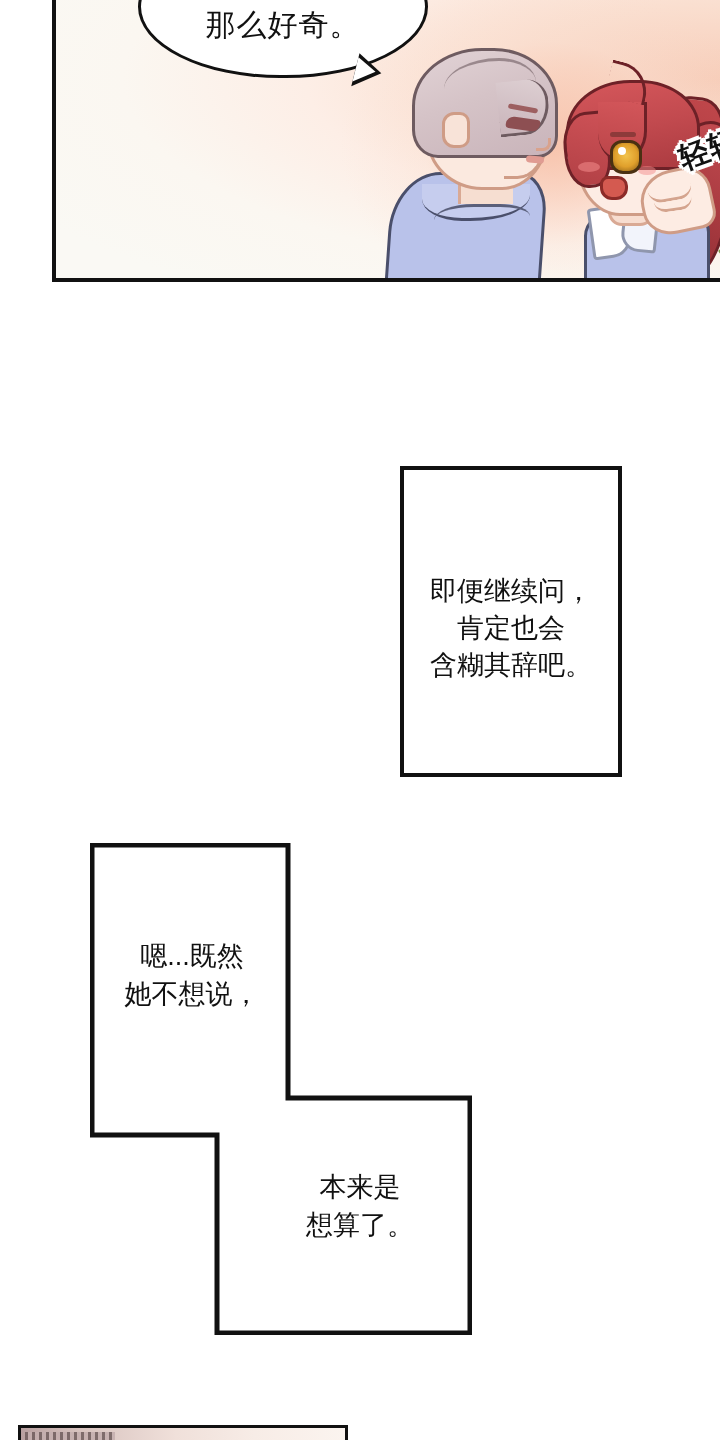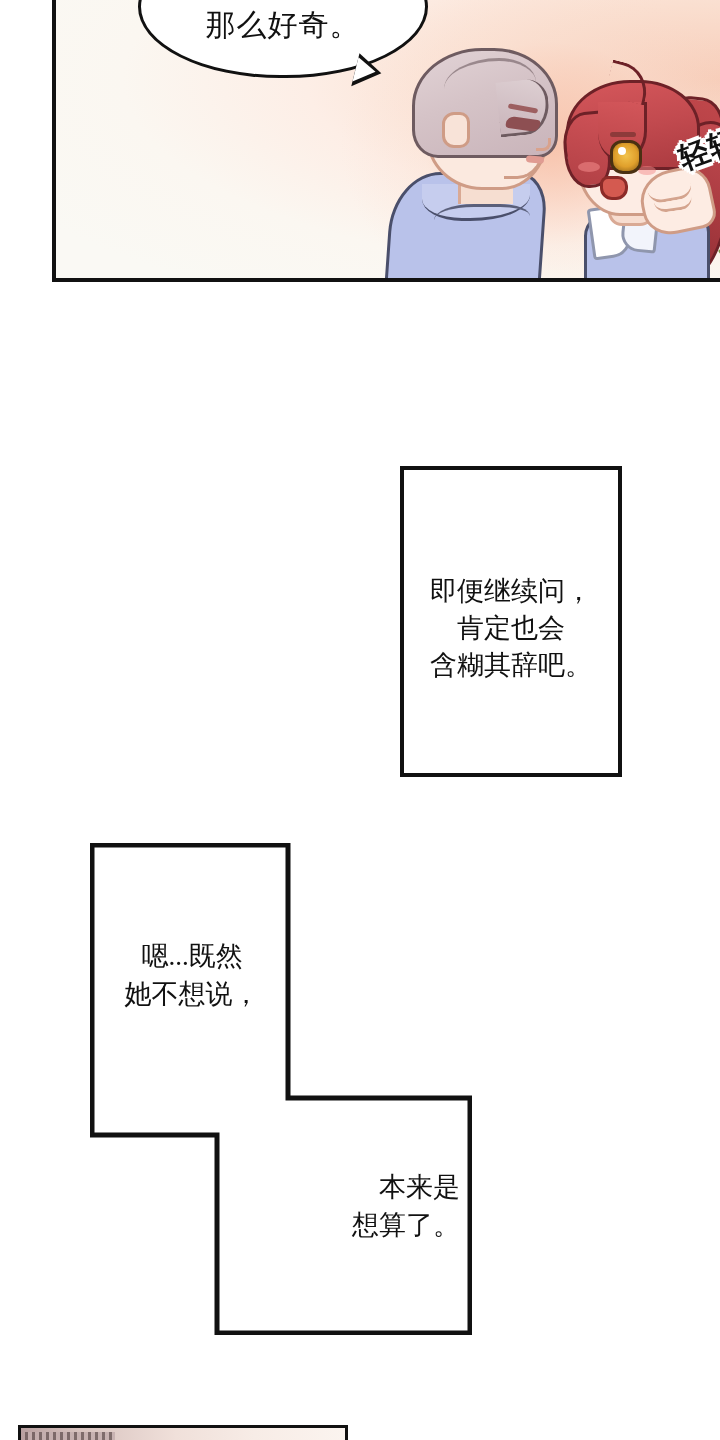--- a/index.html
+++ b/index.html
@@ -554,31 +554,30 @@
   .text-L-top {
     position: absolute;
     left: 4px;
     top: 94px;
     width: 196px;
     font-size: 27px;
     line-height: 1.42;
     color: #111111;
     text-align: center;
     white-space: pre-line;
-    font-family: Liberation Serif, serif;
   }
   .text-L-bottom {
     position: absolute;
     left: 170px;
     top: 325px;
     width: 200px;
     font-size: 27px;
     line-height: 1.42;
     color: #111111;
-    text-align: right;
+    text-align: center;
     white-space: pre-line;
   }
 
   
   .panel-bottom {
     position: absolute;
     left: 18px;
     top: 1425px;
     width: 330px;
     height: 18px;

